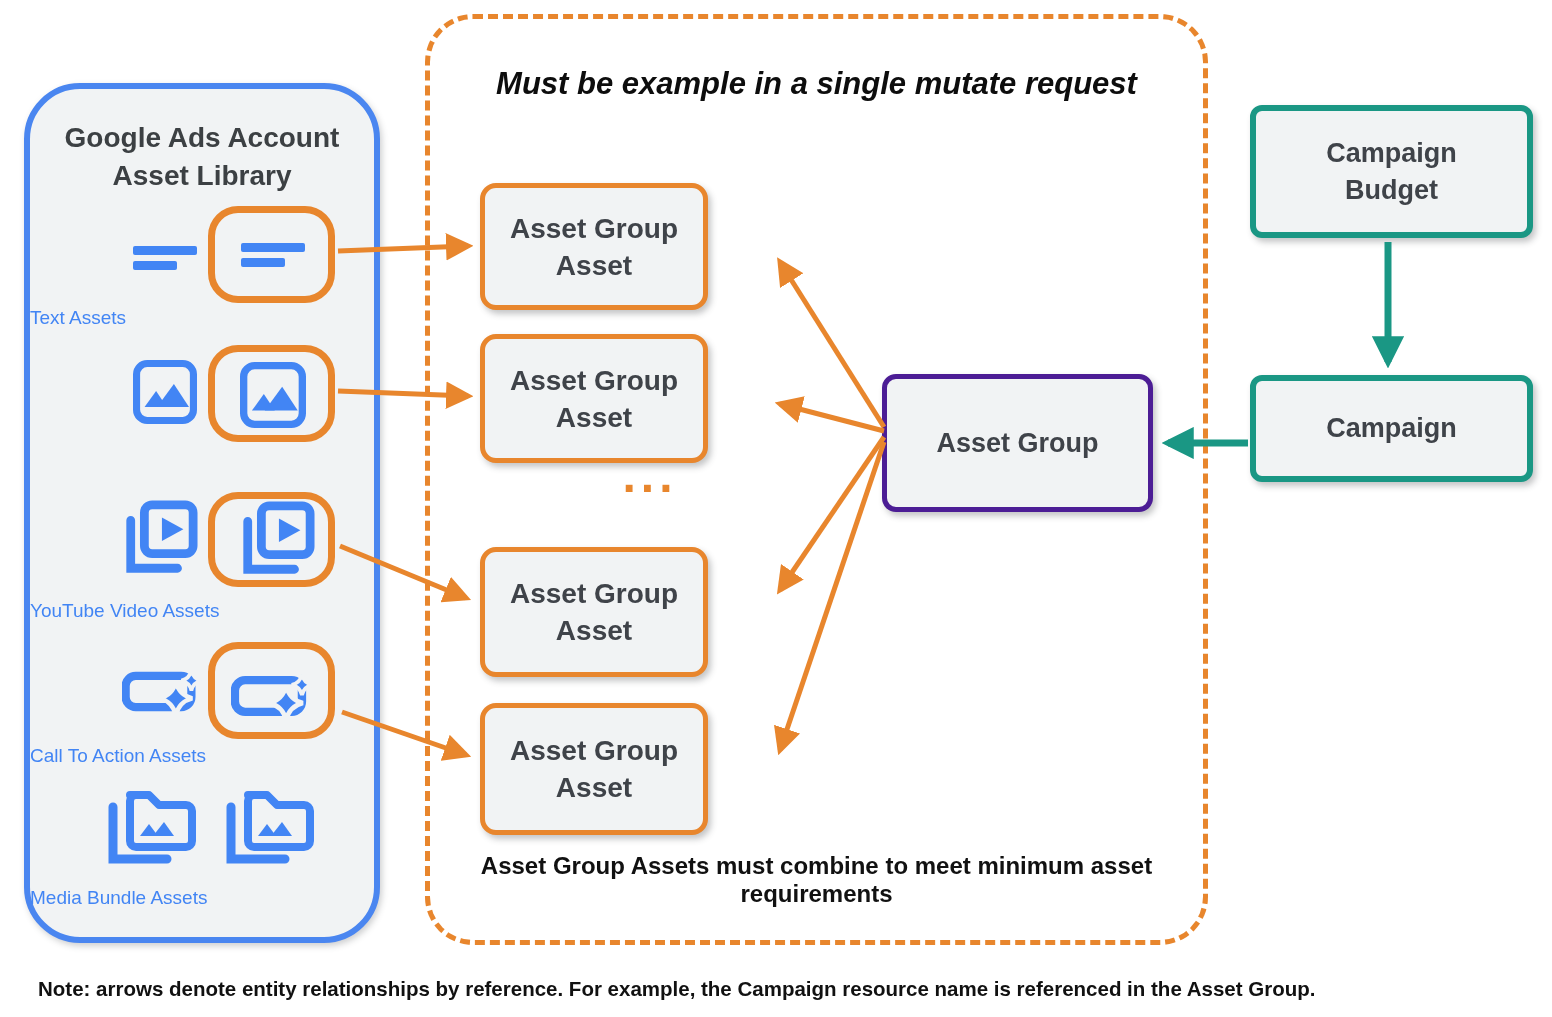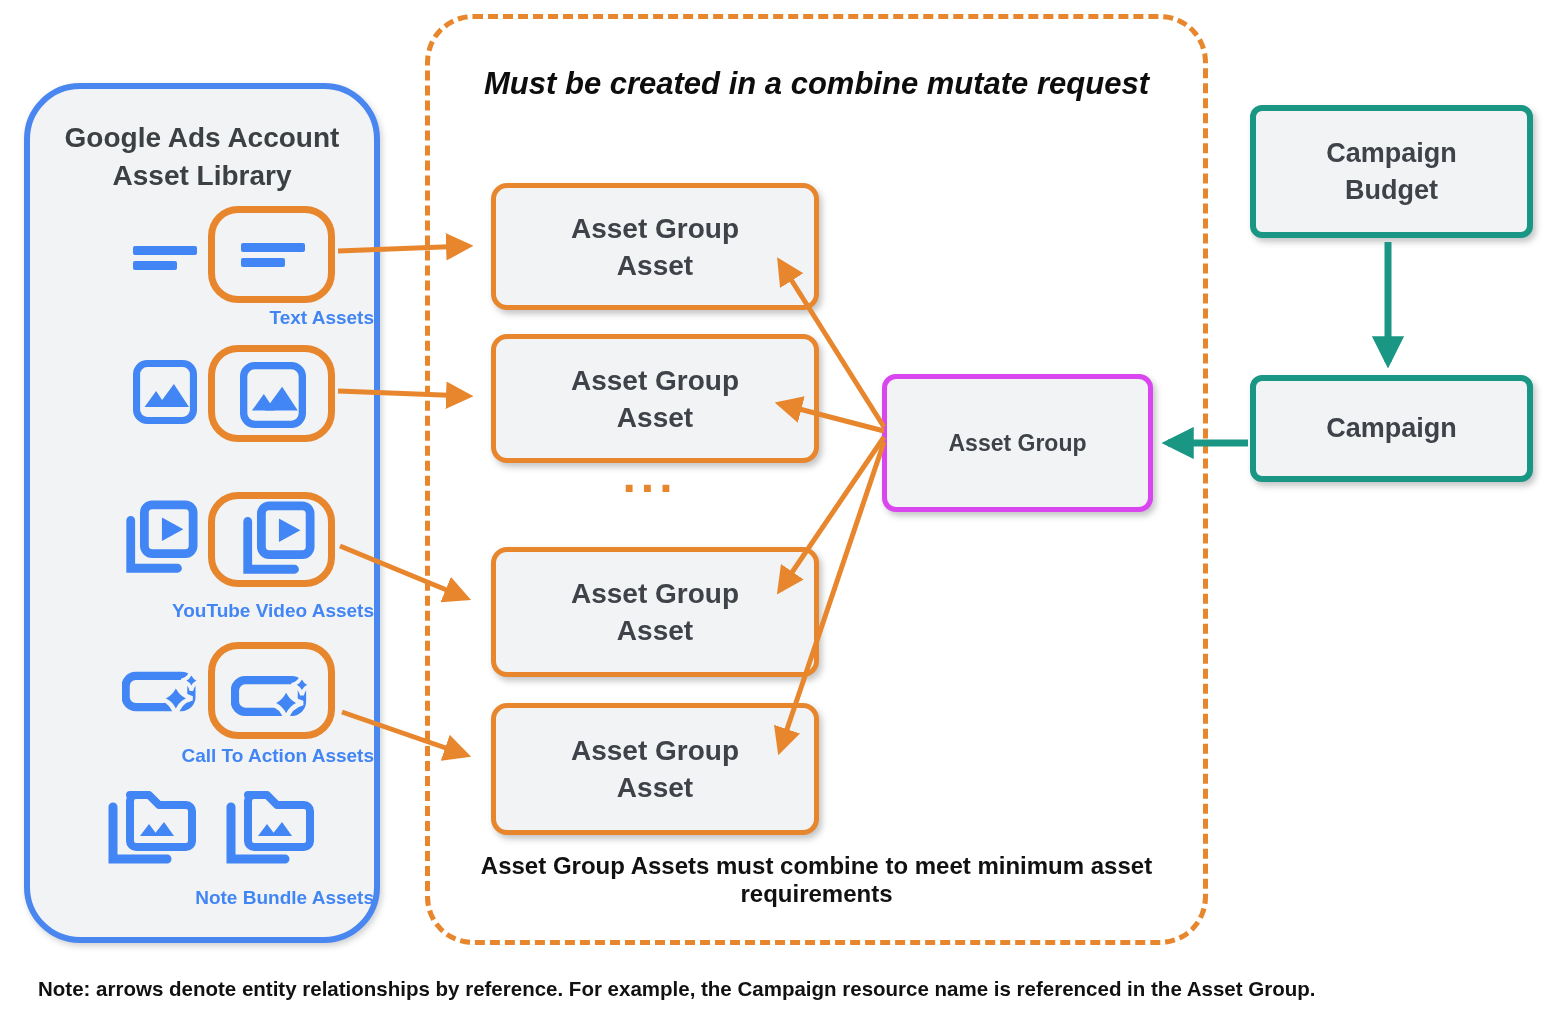--- a/index.html
+++ b/index.html
@@ -5,46 +5,46 @@
   * { margin:0; padding:0; box-sizing:border-box; }
   html,body { width:1552px; height:1017px; background:#ffffff;
     font-family:"Liberation Sans", sans-serif; position:relative; overflow:hidden; }
 
   
   .panel { position:absolute; left:24px; top:83px; width:356px; height:860px;
     background:#f1f3f4; border:6px solid #4a86f0; border-radius:56px;
     box-shadow:2px 3px 6px rgba(60,64,67,.25); }
   .panel-title { position:absolute; top:30px; left:0; width:100%; text-align:center;
     font-size:28px; font-weight:bold; color:#3c4043; line-height:38px; }
-  .row-label { position:absolute; left:0; width:100%; text-align:right;
-    font-size:19px; font-weight:bold; color:#4285f4; }
+  .row-label { position:absolute; left:0; width:100%; text-align:left;
+    font-size:19px; font-weight:normal; color:#4285f4; }
   .sel-outline { position:absolute; border:7px solid #e8862d; border-radius:30px; }
   .abs { position:absolute; }
   .blue-icon { color:#4285f4; display:block; }
 
   
   .dashed-box { position:absolute; left:425px; top:14px; width:783px; height:931px;
     border:5px dashed #e8862d; border-radius:48px; background:transparent; }
   .dashed-title { position:absolute; top:42px; left:0; width:100%; text-align:center;
     font-size:31px; line-height:46px; font-weight:bold; font-style:italic; color:#0d0d0d; }
   .dashed-caption { position:absolute; bottom:32px; left:0; width:100%; text-align:center;
     font-size:24px; font-weight:bold; color:#111; }
 
   
   .node { position:absolute; display:flex; align-items:center; justify-content:center;
     text-align:center; background:#f1f3f4; font-weight:bold; color:#3f4349;
     box-shadow:3px 4px 6px rgba(60,64,67,.3); }
-  .aga { left:480px; width:328px; border:5px solid #e8862d; border-radius:16px;
-    font-size:28px; line-height:37px;margin-left:11px; }
+  .aga { left:480px; width:228px; border:5px solid #e8862d; border-radius:16px;
+    font-size:28px; line-height:37px; }
   .aga-1 { top:183px; height:127px; }
   .aga-2 { top:334px; height:129px; }
   .aga-3 { top:547px; height:130px; }
   .aga-4 { top:703px; height:132px; }
   .asset-group { left:882px; top:374px; width:271px; height:138px;
-    border:5px solid #d946ef; border-radius:14px; font-size:23px; }
+    border:5px solid #4c1d95; border-radius:14px; font-size:27px; }
   .teal-node { left:1250px; width:283px; border:6px solid #1a9784; border-radius:12px;
     font-size:27px; line-height:37px; }
   .campaign-budget { top:105px; height:133px; }
   .campaign { top:375px; height:107px; }
   .node-inner { width:230px; }
 
   .ellipsis { position:absolute; left:592px; top:448px; width:116px; text-align:center;
     font-size:48px; font-weight:bold; color:#e8862d; letter-spacing:5px; }
 
   .note { position:absolute; left:38px; top:977px; font-size:20.5px; font-weight:bold; color:#111; }
@@ -130,26 +130,26 @@
       </svg>
   </div>
   <div class="row-label" style="top:656px">Call To Action Assets</div>
 
   <svg class="blue-icon abs" style="left:73px;top:696px;width:96px;height:84px">
       <use href="#i-media"></use>
     </svg>
   <svg class="blue-icon abs" style="left:191px;top:696px;width:96px;height:84px">
       <use href="#i-media"></use>
     </svg>
-  <div class="row-label" style="top:798px">Note Bundle Assets</div>
+  <div class="row-label" style="top:798px">Media Bundle Assets</div>
 </div>
 
 <div class="dashed-box">
   <div class="dashed-title">
-    <div>Must be created in a combine mutate request</div>
+    <div>Must be example in a single mutate request</div>
   </div>
   <div class="dashed-caption">Asset Group Assets must combine to meet minimum asset requirements</div>
 </div>
 
 <div class="node aga aga-1">
   <div class="node-inner">Asset Group Asset</div>
 </div>
 <div class="node aga aga-2">
   <div class="node-inner">Asset Group Asset</div>
 </div>

